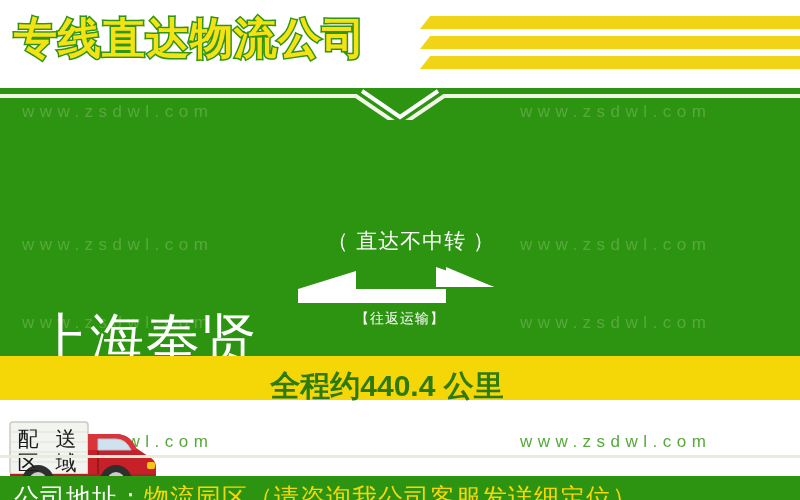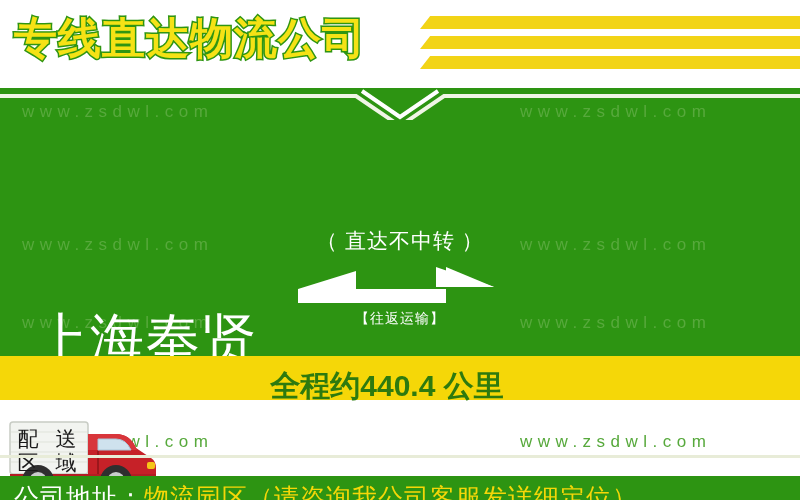--- a/index.html
+++ b/index.html
@@ -56,21 +56,21 @@
   
   .city{
     position:absolute;color:#ffffff;font-size:54px;font-weight:normal;
     line-height:60px;white-space:nowrap;letter-spacing:2px;
   }
   .city-origin{left:34px;top:172px;margin-top:48px;}
   .city-dest{left:536px;top:172px;}
 
   
   .note-top{
-    position:absolute;left:305px;top:139px;width:190px;text-align:center;
+    position:absolute;left:305px;top:139px;width:190px;text-align:right;
     color:#ffffff;font-size:21px;white-space:nowrap;letter-spacing:1px;
   }
   .note-bottom{
     position:absolute;left:305px;top:222px;width:190px;text-align:center;
     color:#ffffff;font-size:14px;white-space:nowrap;letter-spacing:1px;
   }
   .dbl-arrow{position:absolute;left:296px;top:177px;width:200px;height:46px;}
 
   
   .yellow-band{

